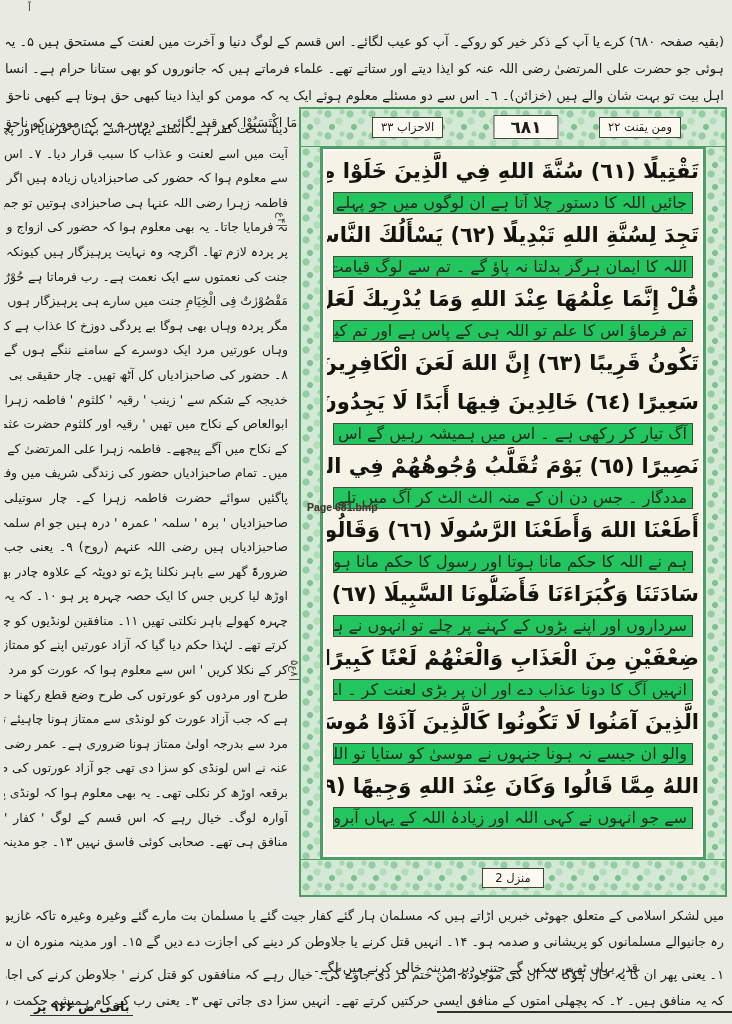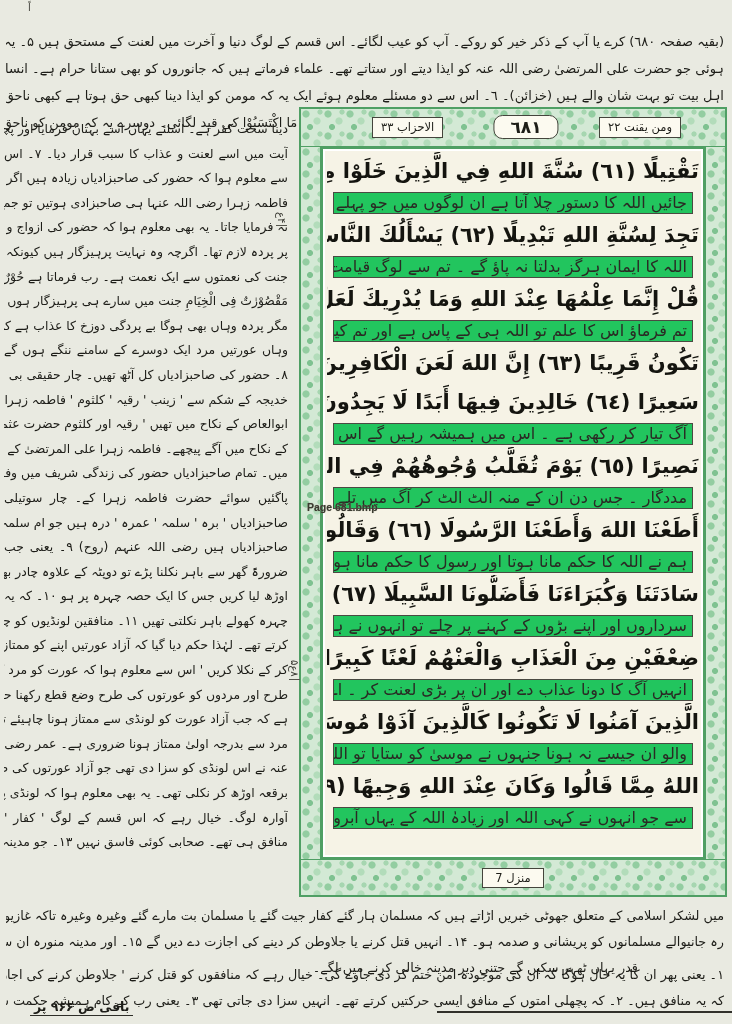--- a/index.html
+++ b/index.html
@@ -64,21 +64,21 @@
   }
   .hdr-box{
     position:absolute;top:8px;
     background:#fcfaf0;border:1px solid #44443c;
     font-size:11.5px;line-height:19px;padding:0 8px;white-space:nowrap;margin-left:13px;
   }
   .box-juz{right:44px;}
   .box-surah{left:58px;}
   .box-page{
     left:50%;transform:translateX(-50%);
-    font-size:17px;font-weight:bold;line-height:22px;padding:0 16px;top:6px;border-radius:9px;
+    font-size:17px;font-weight:bold;line-height:22px;padding:0 16px;top:6px;
   }
   .manzil-box{
     background:#fcfaf0;border:1px solid #44443c;
     font-size:11.5px;line-height:18px;padding:0 12px;white-space:nowrap;
   }
   .verse-line{overflow:hidden;white-space:nowrap;}
   .verse-line.arabic{
     font-size:21px;font-weight:bold;line-height:39px;height:39px;
     text-align:center;color:#14140f;
   }
@@ -175,21 +175,21 @@
       <div class="verse-line urdu">سرداروں اور اپنے بڑوں کے کہنے پر چلے تو انہوں نے ہمیں راہ سے بہکا دیا اے ہمارے رب</div>
       <div class="verse-line arabic">ضِعْفَيْنِ مِنَ الْعَذَابِ وَالْعَنْهُمْ لَعْنًا كَبِيرًا (٦٨) يَا أَيُّهَا</div>
       <div class="verse-line urdu">انہیں آگ کا دونا عذاب دے اور ان پر بڑی لعنت کر ۔ اے ایمان</div>
       <div class="verse-line arabic">الَّذِينَ آمَنُوا لَا تَكُونُوا كَالَّذِينَ آذَوْا مُوسَى فَبَرَّأَهُ</div>
       <div class="verse-line urdu">والو ان جیسے نہ ہونا جنہوں نے موسیٰ کو ستایا تو اللہ نے اسے بری فرما دیا اس بات</div>
       <div class="verse-line arabic">اللهُ مِمَّا قَالُوا وَكَانَ عِنْدَ اللهِ وَجِيهًا (٦٩) يَا أَيُّهَا</div>
       <div class="verse-line urdu">سے جو انہوں نے کہی اللہ اور زیادہٰ اللہ کے یہاں آبرو والا ہے ۔ اے ایمان</div>
     </div>
   <div class="band band-right"></div>
   <div class="band band-bottom">
-    <div class="manzil-box">منزل 7</div>
+    <div class="manzil-box">منزل 2</div>
   </div>
 </div>
 
 <div class="margin-mark mark-upper">۴ع</div>
 <div class="margin-mark mark-lower">۸ع۵</div>
 
 <div class="filename-overlay">Page 681.bmp</div>
 
 <div class="bottom-block">
 

